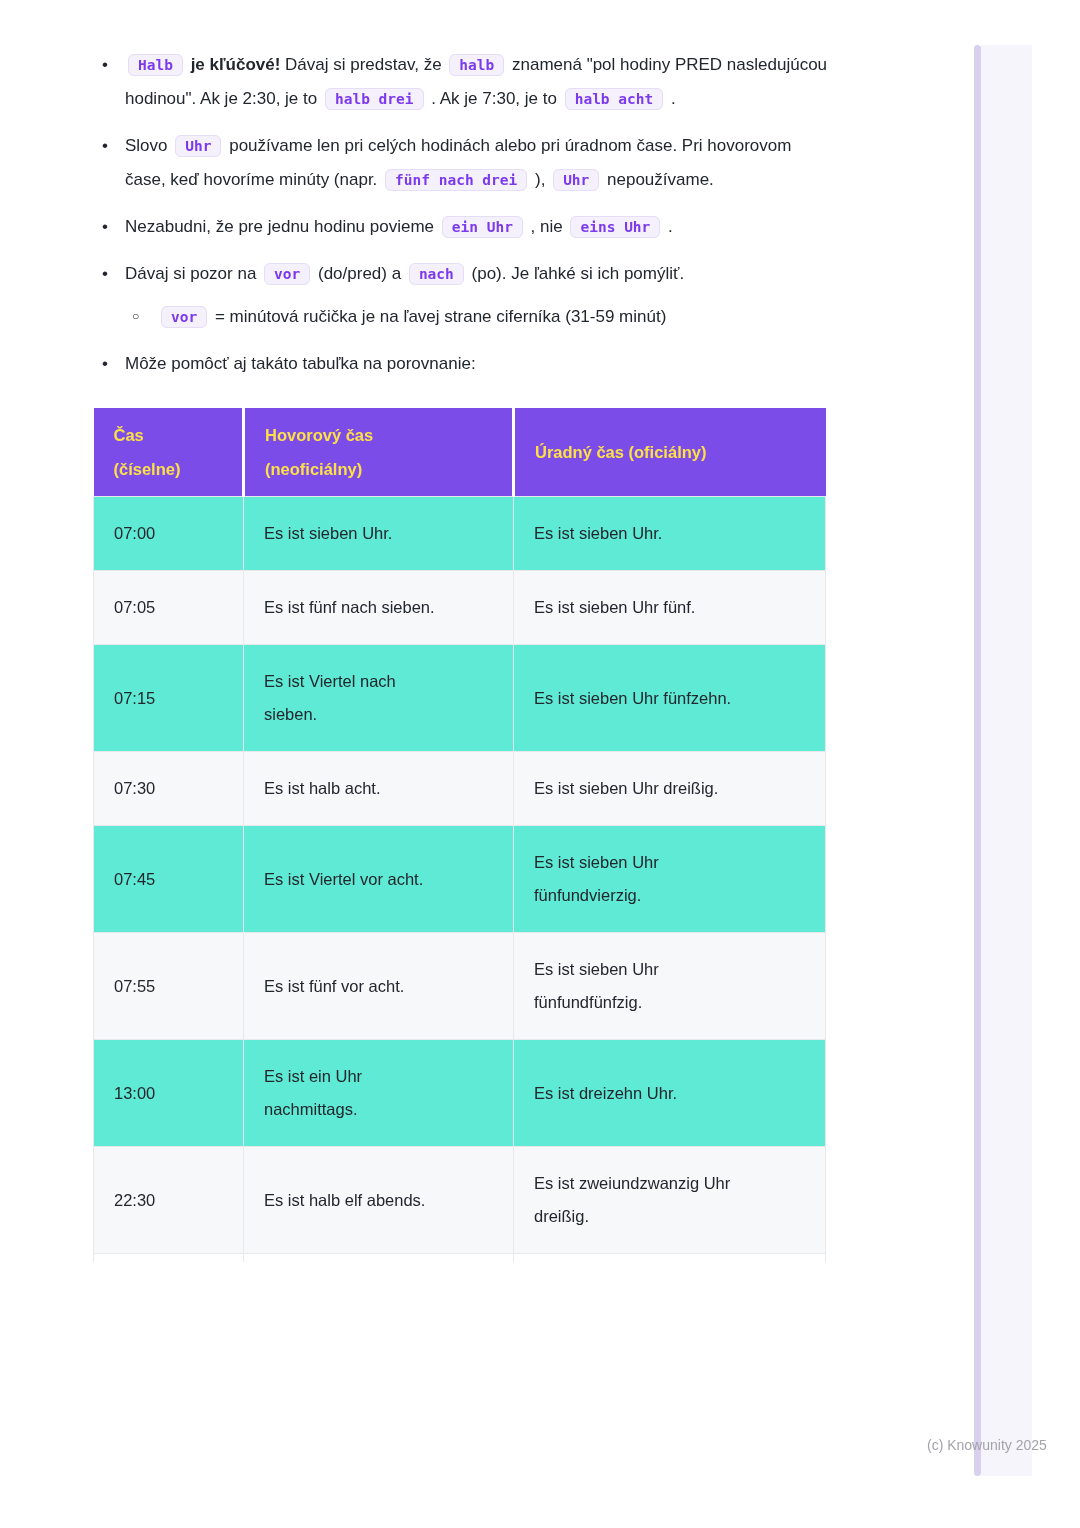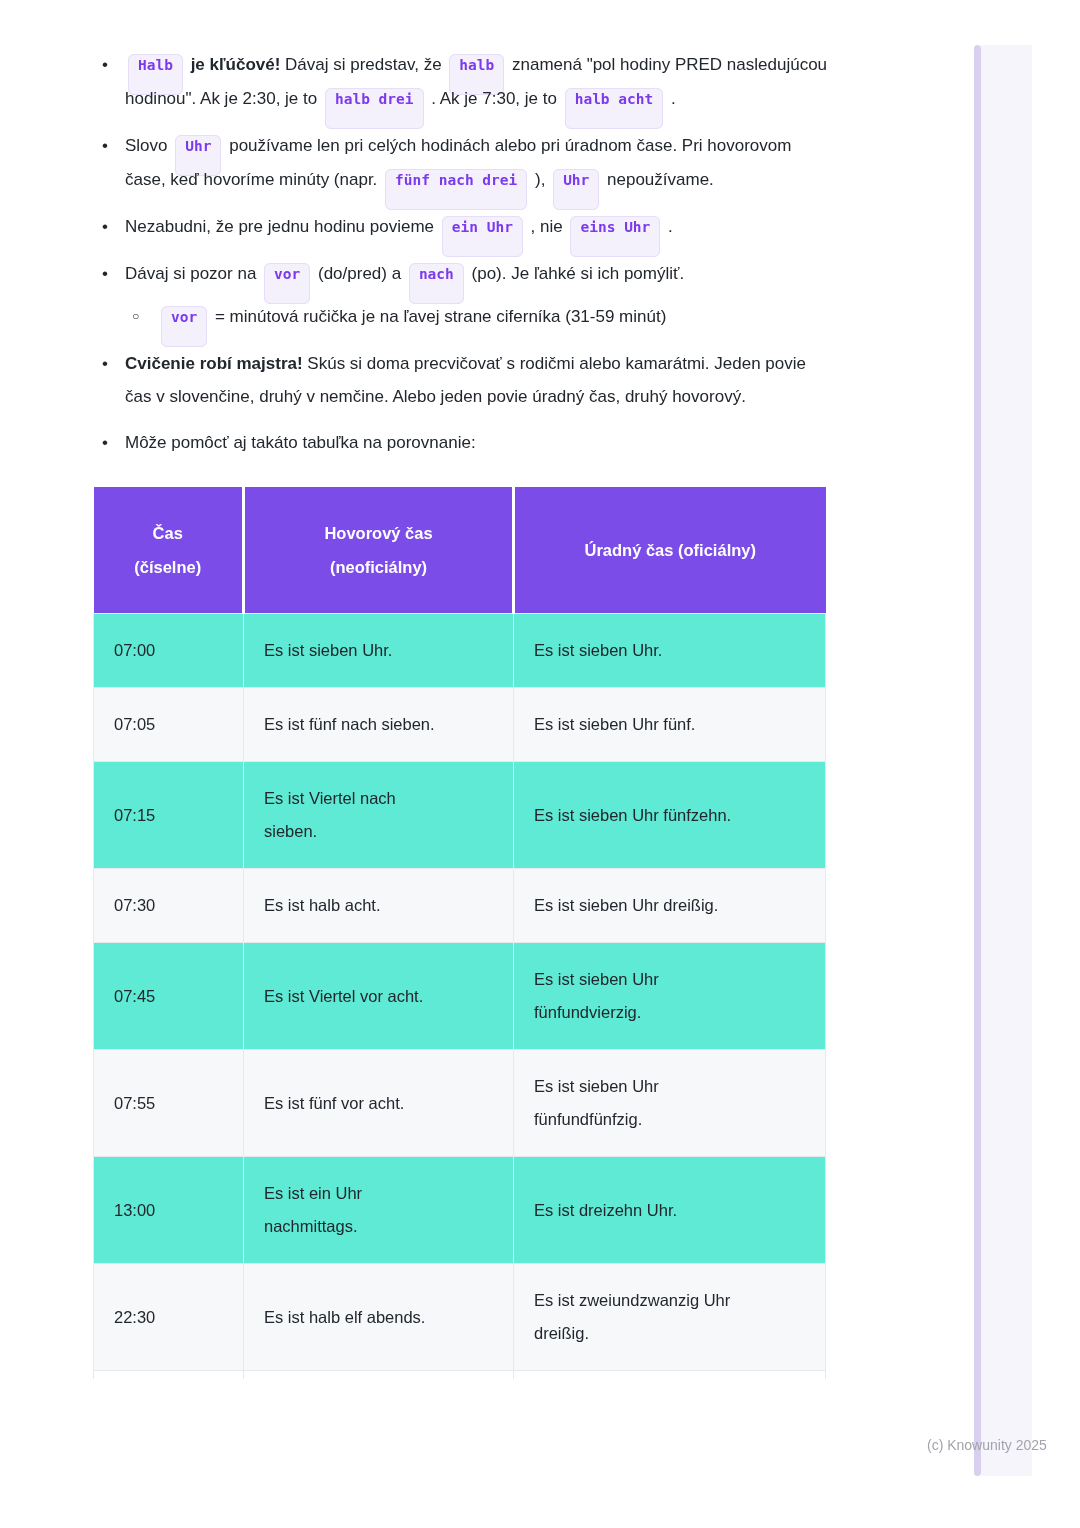--- a/index.html
+++ b/index.html
@@ -61,41 +61,41 @@
     color: var(--body-text);
   }
   .code {
     font-family: "DejaVu Sans Mono", monospace;
     font-size: 14.5px;
     font-weight: 700;
     color: var(--badge-text);
     background: var(--badge-bg);
     border: 1px solid var(--badge-border);
     border-radius: 6px;
-    padding: 2px 9px 21px 9px;
+    padding: 2px 9px 2px 9px;
     margin: 0 3px;
     white-space: nowrap;
   }
   .bold { font-weight: 700; margin-top: 12px; }
   table.compare {
     width: 732px;
     margin: 28px 0 0 -7px;
     border-collapse: collapse;
     table-layout: fixed;
     font-size: 16.5px;
   }
   table.compare col.c1 { width: 150px; }
   table.compare col.c2 { width: 270px; }
   table.compare col.c3 { width: 312px; }
   table.compare th {
     background: var(--accent);
-    color: #ffffff;
+    color: #fde047;
     font-weight: 600;
-    text-align: center;
-    padding: 29px 20px;
+    text-align: left;
+    padding: 10px 20px;
     line-height: 34px;
     vertical-align: middle;
     white-space: pre-line;
     border-left: 3px solid #ffffff;
   }
   table.compare th:first-child { border-left: none; }
   table.compare td {
     border: 1px solid var(--cell-border);
     background: #5eead4;
     padding: 20px 20px;
@@ -134,21 +134,20 @@
 <body>
 
 <div class="doc-content">
   <ul class="notes">
       <li><span class="code">Halb</span><span class="bold"> je kľúčové!</span><span class="txt"> Dávaj si predstav, že </span><span class="code">halb</span><span class="txt"> znamená "pol hodiny PRED nasledujúcou hodinou". Ak je 2:30, je to </span><span class="code">halb drei</span><span class="txt"> . Ak je 7:30, je to </span><span class="code">halb acht</span><span class="txt"> .</span></li>
       <li><span class="txt">Slovo </span><span class="code">Uhr</span><span class="txt"> používame len pri celých hodinách alebo pri úradnom čase. Pri hovorovom čase, keď hovoríme minúty (napr. </span><span class="code">fünf nach drei</span><span class="txt"> ), </span><span class="code">Uhr</span><span class="txt"> nepoužívame.</span></li>
       <li><span class="txt">Nezabudni, že pre jednu hodinu povieme </span><span class="code">ein Uhr</span><span class="txt"> , nie </span><span class="code">eins Uhr</span><span class="txt"> .</span></li>
       <li><span class="txt">Dávaj si pozor na </span><span class="code">vor</span><span class="txt"> (do/pred) a </span><span class="code">nach</span><span class="txt"> (po). Je ľahké si ich pomýliť.</span><ul class="sub">
           <li><span class="code">vor</span><span class="txt"> = minútová ručička je na ľavej strane ciferníka (31-59 minút)</span></li>
         </ul></li>
-      <li><span class="bold">Cvičenie robí majstra!</span><span class="txt"> Skús si doma precvičovať s rodičmi alebo kamarátmi. Jeden povie čas v slovenčine, druhý v nemčine. Alebo jeden povie úradný čas, druhý hovorový.</span></li>
       <li><span class="txt">Môže pomôcť aj takáto tabuľka na porovnanie:</span></li>
     </ul>
   <table class="compare">
     <colgroup>
       <col class="c1">
         <col class="c2">
         <col class="c3">
     </colgroup>
     <thead>
       <tr>

